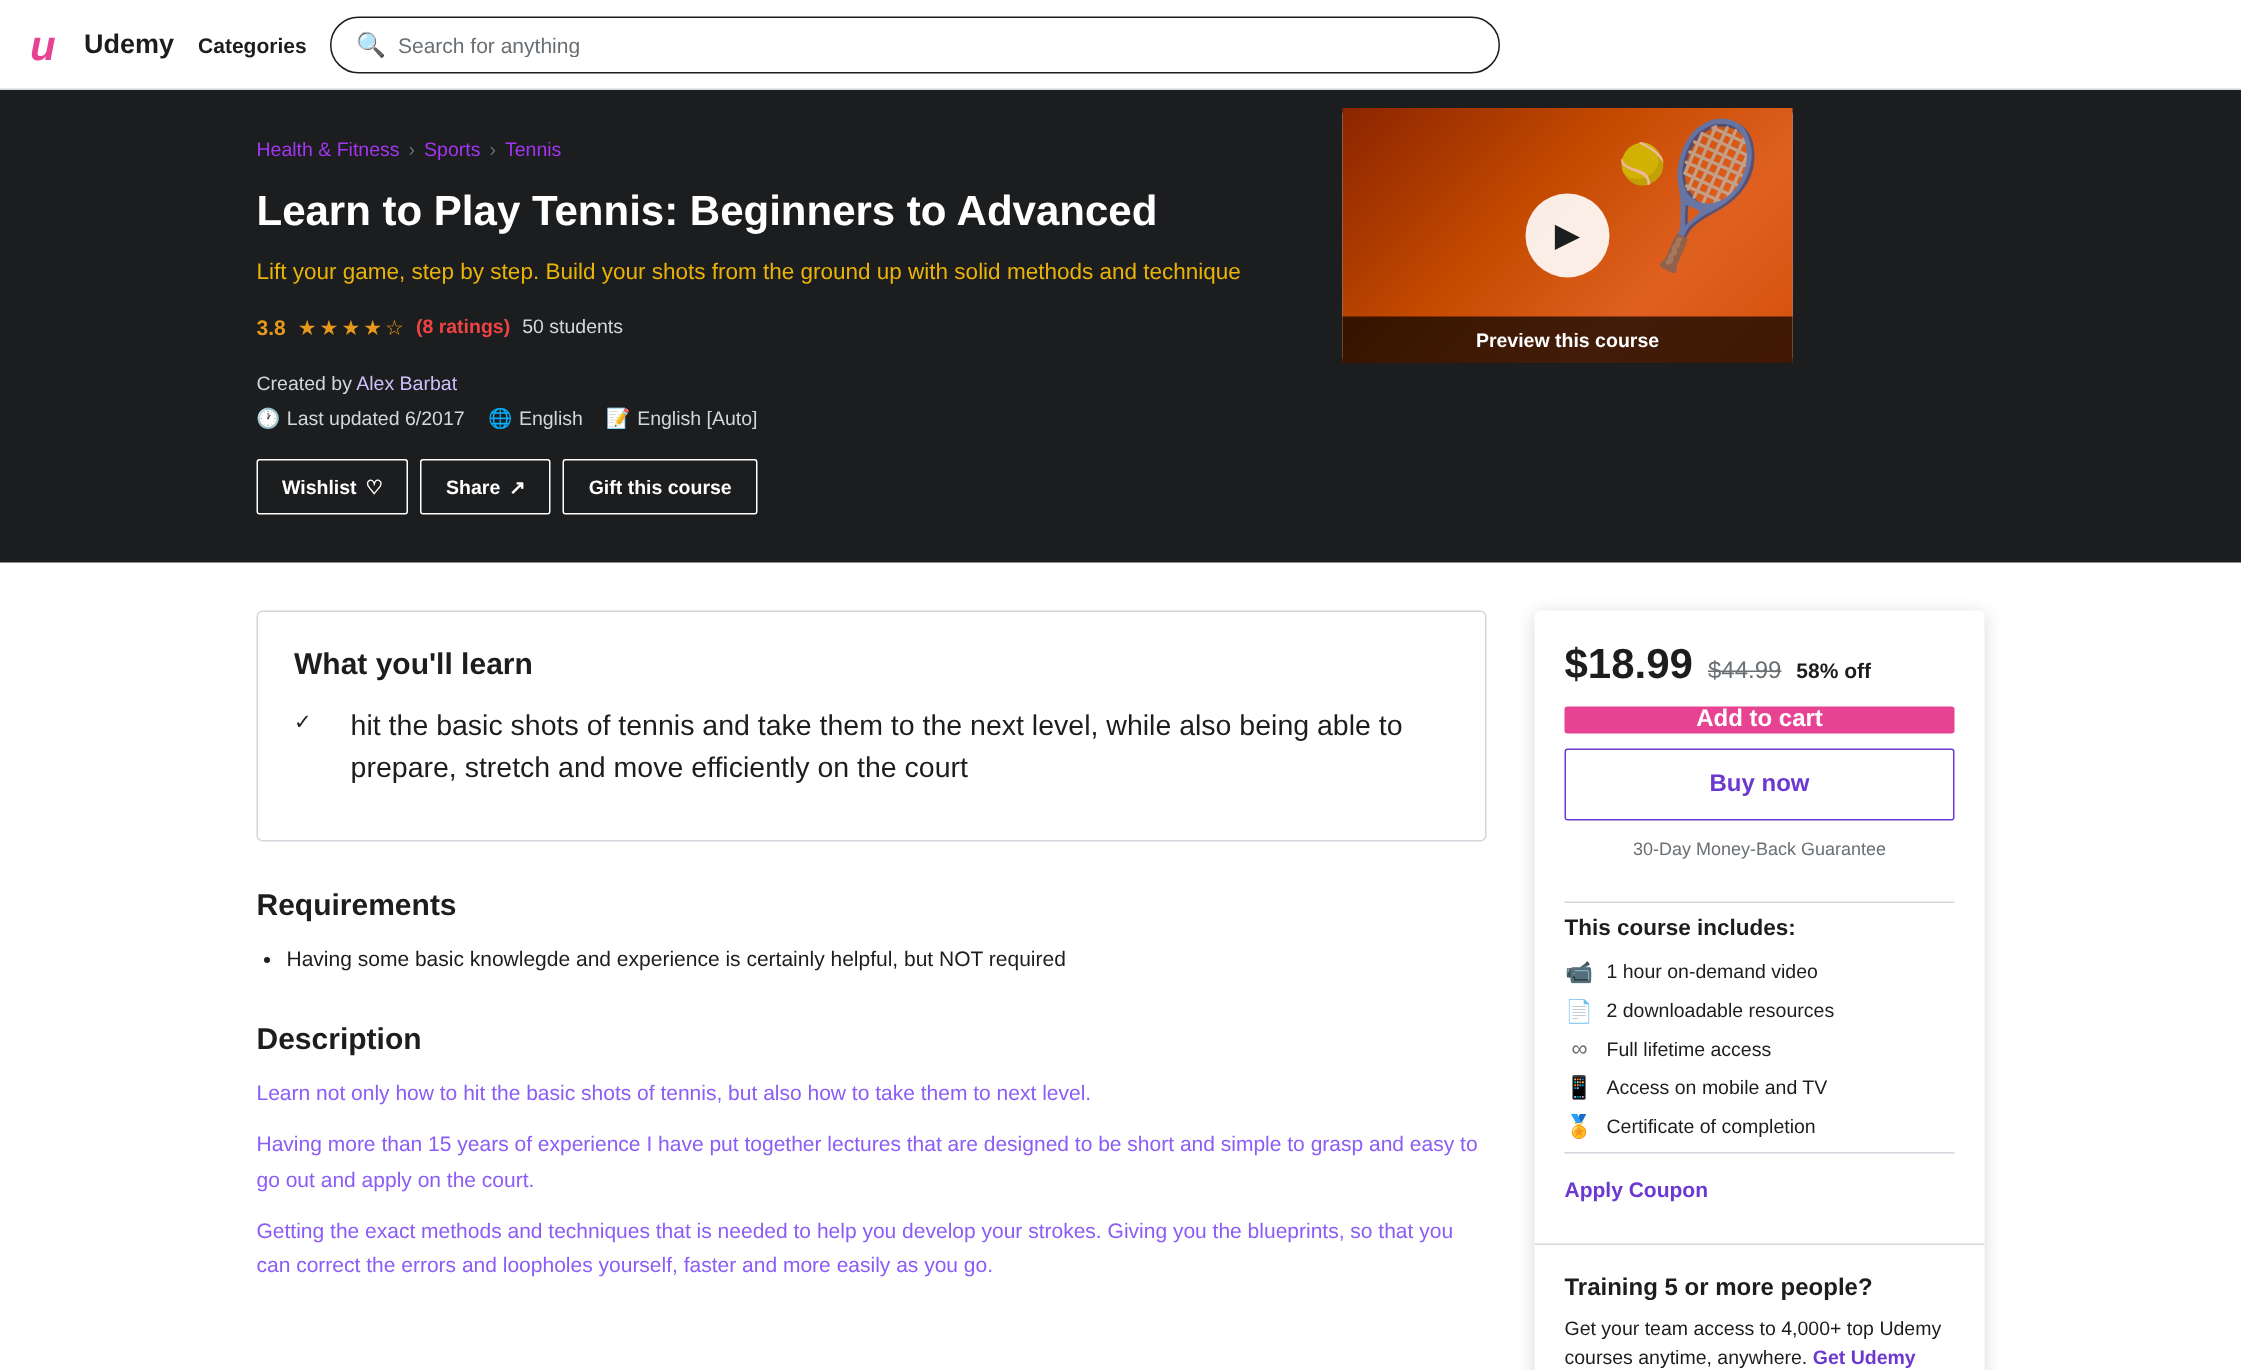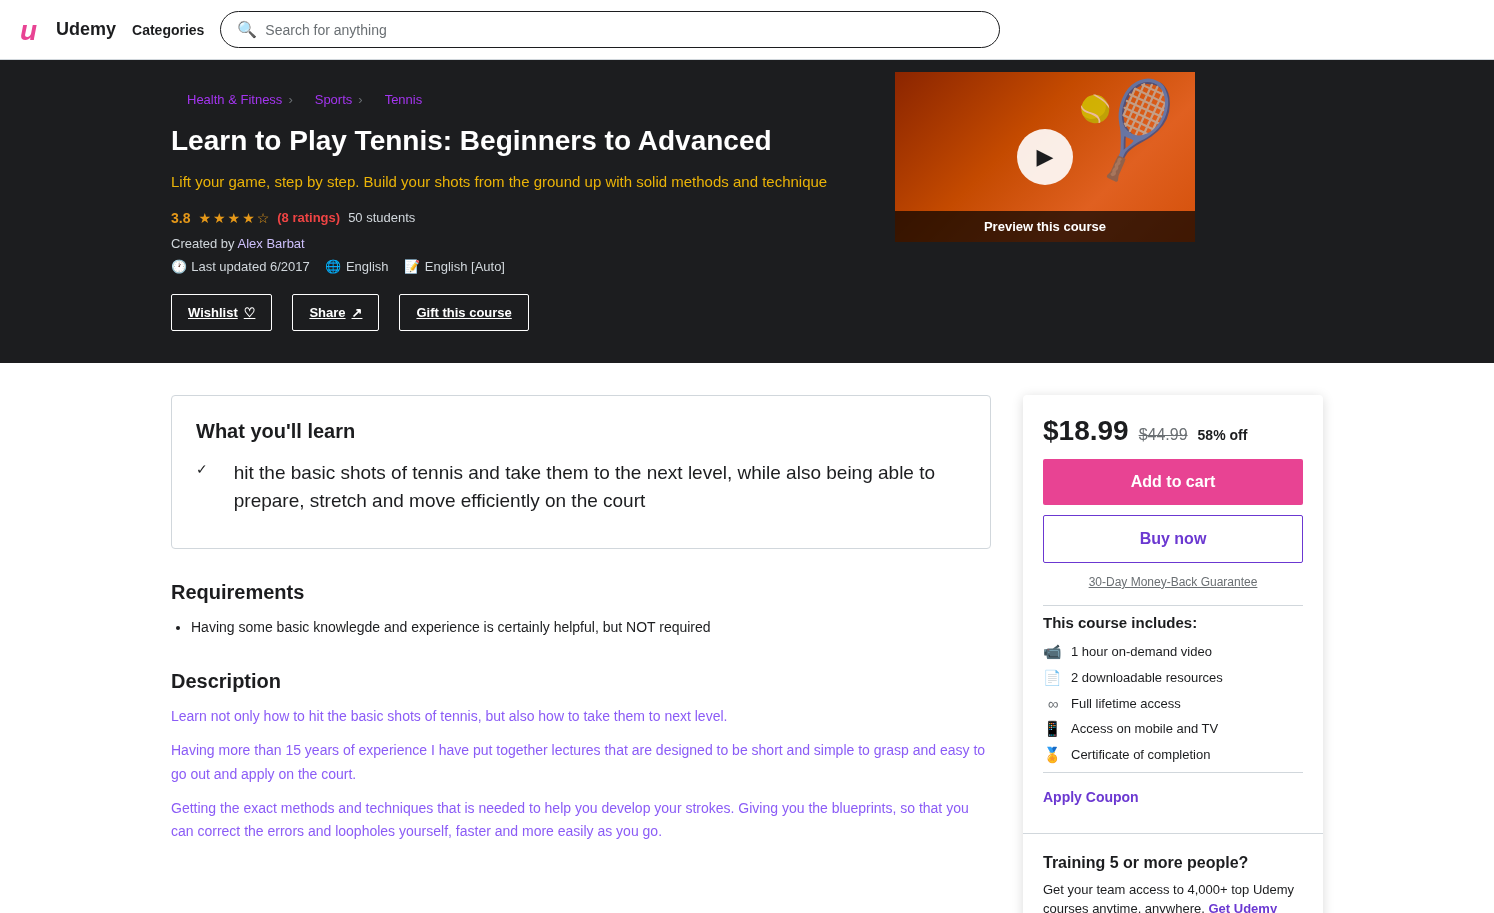--- a/index.html
+++ b/index.html
@@ -25,36 +25,36 @@
     
     .hero {
       background: #1c1d1f; color: #fff; padding: 32px 0;
     }
     .hero-inner {
       max-width: 1200px; margin: 0 auto; padding: 0 24px;
       display: flex; gap: 24px; align-items: flex-start;
     }
     .hero-content { flex: 1; max-width: 700px; }
     .breadcrumb { display: flex; align-items: center; gap: 6px; margin-bottom: 16px; font-size: 13px; }
-    .breadcrumb a { color: #a435f0; text-decoration: none; margin-left: 16px; }
+    .breadcrumb a { color: #a435f0; text-decoration: none; }
     .breadcrumb-sep { color: #6a6f73; }
     .hero-title { font-size: 28px; font-weight: 700; line-height: 1.3; margin-bottom: 12px; }
     .hero-subtitle { font-size: 15px; color: #eab308; margin-bottom: 16px; line-height: 1.5; }
-    .rating-row { display: flex; align-items: center; gap: 8px; margin-bottom: 10px; }
+    .rating-row { display: flex; align-items: center; gap: 8px; margin-bottom: 22px; }
     .rating-num { color: #e59819; font-weight: 700; }
     .stars { display: flex; gap: 2px; }
     .star { color: #e59819; font-size: 14px; }
     .star-half { color: #e59819; font-size: 14px; }
     .rating-count { color: #ef4444; font-size: 13px; font-weight: bold; }
     .student-count { color: #d1d7dc; font-size: 13px; }
     .created-by { font-size: 13px; color: #d1d7dc; margin-bottom: 8px; }
     .created-by a { color: #cec0fc; text-decoration: none; }
     .meta-row { display: flex; align-items: center; gap: 16px; font-size: 13px; color: #d1d7dc; }
     .meta-item { display: flex; align-items: center; gap: 4px; }
-    .btn-row { display: flex; gap: 20px; margin-top: 20px; flex-wrap: wrap; text-decoration: underline; }
+    .btn-row { display: flex; gap: 8px; margin-top: 20px; flex-wrap: wrap; }
     .btn-outline {
       border: 1px solid #fff; background: transparent; color: #fff;
       padding: 10px 16px; font-size: 13px; font-weight: 700; cursor: pointer;
       display: flex; align-items: center; gap: 6px; border-radius: 2px;
     }
 
     
     .preview-card {
       width: 300px; min-width: 300px; background: #fff; border-radius: 4px; overflow: visible;
       position: relative; margin-top: -20px;
@@ -107,29 +107,29 @@
       position: sticky; top: 70px; background: #fff;
       box-shadow: 0 2px 12px rgba(0,0,0,0.15); border-radius: 4px; overflow: hidden;
     }
     .price-section { padding: 20px; }
     .price-row { display: flex; align-items: baseline; gap: 10px; margin-bottom: 12px; }
     .current-price { font-size: 28px; font-weight: 700; }
     .original-price { font-size: 16px; color: #6a6f73; text-decoration: line-through; }
     .discount-badge { font-size: 14px; font-weight: 600; color: #1c1d1f; }
     .add-cart-btn {
       width: 100%; background: #e84393; color: #fff; border: none;
-      padding: 14px; font-size: 16px; font-weight: 700; cursor: pointer; border-radius: 2px;
+      padding: 0; font-size: 16px; font-weight: 700; cursor: pointer; border-radius: 2px;
       margin-bottom: 10px;
     }
     .buy-now-btn {
       width: 100%; background: #fff; color: #6b38d1; border: 1px solid #6b38d1;
       padding: 14px; font-size: 16px; font-weight: 700; cursor: pointer; border-radius: 2px;
       margin-bottom: 12px;
     }
-    .guarantee-text { text-align: center; font-size: 12px; color: #6a6f73; margin-bottom: 16px; text-decoration: underline; }
+    .guarantee-text { text-align: center; font-size: 12px; color: #6a6f73; margin-bottom: 28px; }
     .includes-title { font-size: 15px; font-weight: 700; margin-bottom: 12px; }
     .include-item { display: flex; align-items: center; gap: 8px; font-size: 13px; margin-bottom: 8px; color: #1c1d1f; }
     .include-icon { font-size: 15px; color: #6a6f73; width: 20px; text-align: center; }
     .apply-coupon { color: #6b38d1; font-weight: 700; cursor: pointer; font-size: 14px; display: block; text-align: center; padding: 8px 0; border: none; background: none; }
     .divider { border: none; border-top: 1px solid #d1d7dc; margin: 8px 0; }
     .training-section { padding: 20px; border-top: 1px solid #d1d7dc; }
     .training-title { font-size: 16px; font-weight: 700; margin-bottom: 8px; }
     .training-text { font-size: 13px; color: #1c1d1f; line-height: 1.5; }
     .training-link { color: #6b38d1; font-weight: 600; cursor: pointer; font-size: 13px; }
   </style>

